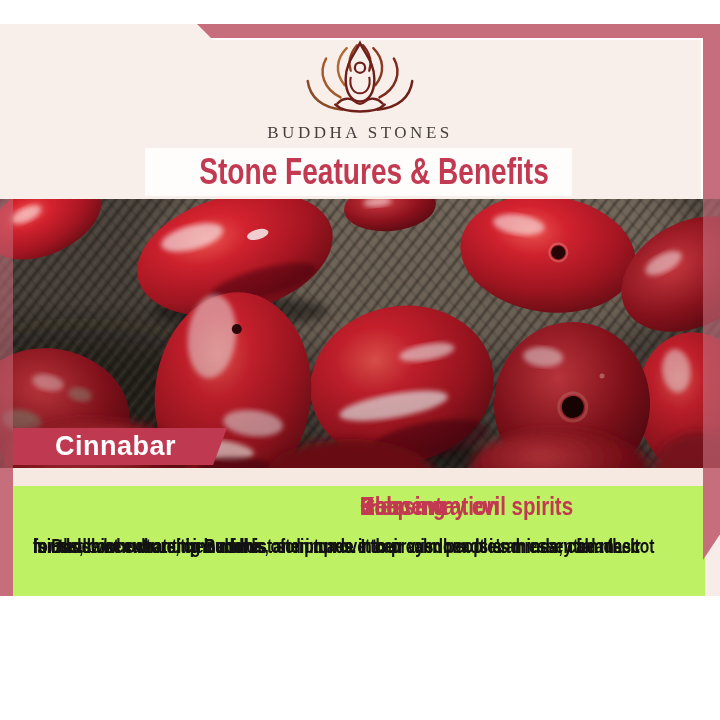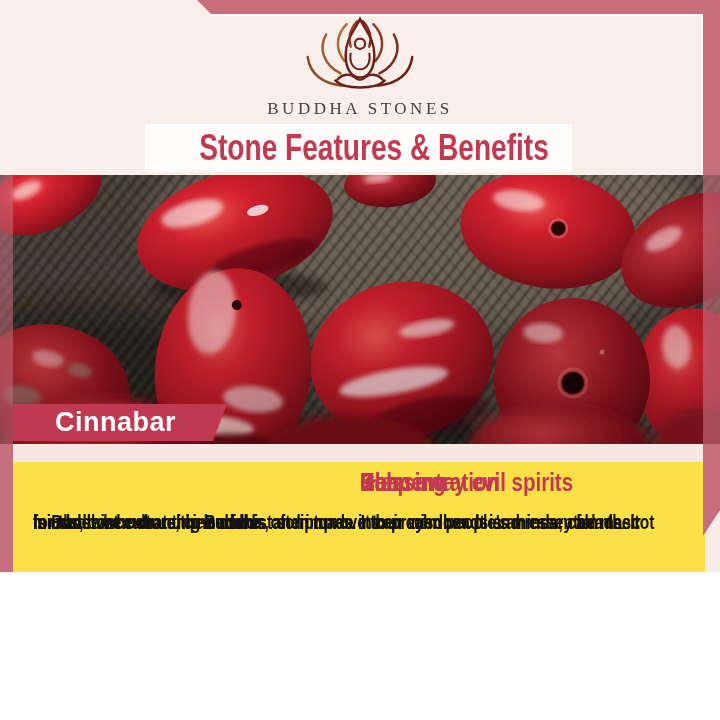--- a/index.html
+++ b/index.html
@@ -1,17 +1,17 @@
 <!DOCTYPE html>
 <html><head>
 <meta charset="utf-8">
 <style>
   html,body{margin:0;padding:0;background:#fff;}
-  #canvas{position:relative;width:720px;height:572px;overflow:hidden;background:#fde047;
-          font-family:"Liberation Sans",sans-serif;}
+  #canvas{position:relative;width:720px;height:572px;overflow:hidden;background:#bef264;
+          font-family:"Liberation Sans",sans-serif;margin-top:24px;}
   #canvas *{position:absolute;box-sizing:border-box;}
 
   
   .cream-top{left:0;top:0;width:720px;height:175px;background:#f8efeb;}
   .top-rose-bar{left:0;top:0;width:720px;height:14px;background:#c76e7c;
                 clip-path:polygon(197px 0,720px 0,720px 14px,211px 14px);}
   .top-bar-underline{left:211px;top:14px;width:509px;height:2px;background:#fffdfc;}
   .right-strip-top{left:701px;top:14px;width:19px;height:161px;background:#c76e7c;
                    border-left:2px solid #fffdfc;}
 

